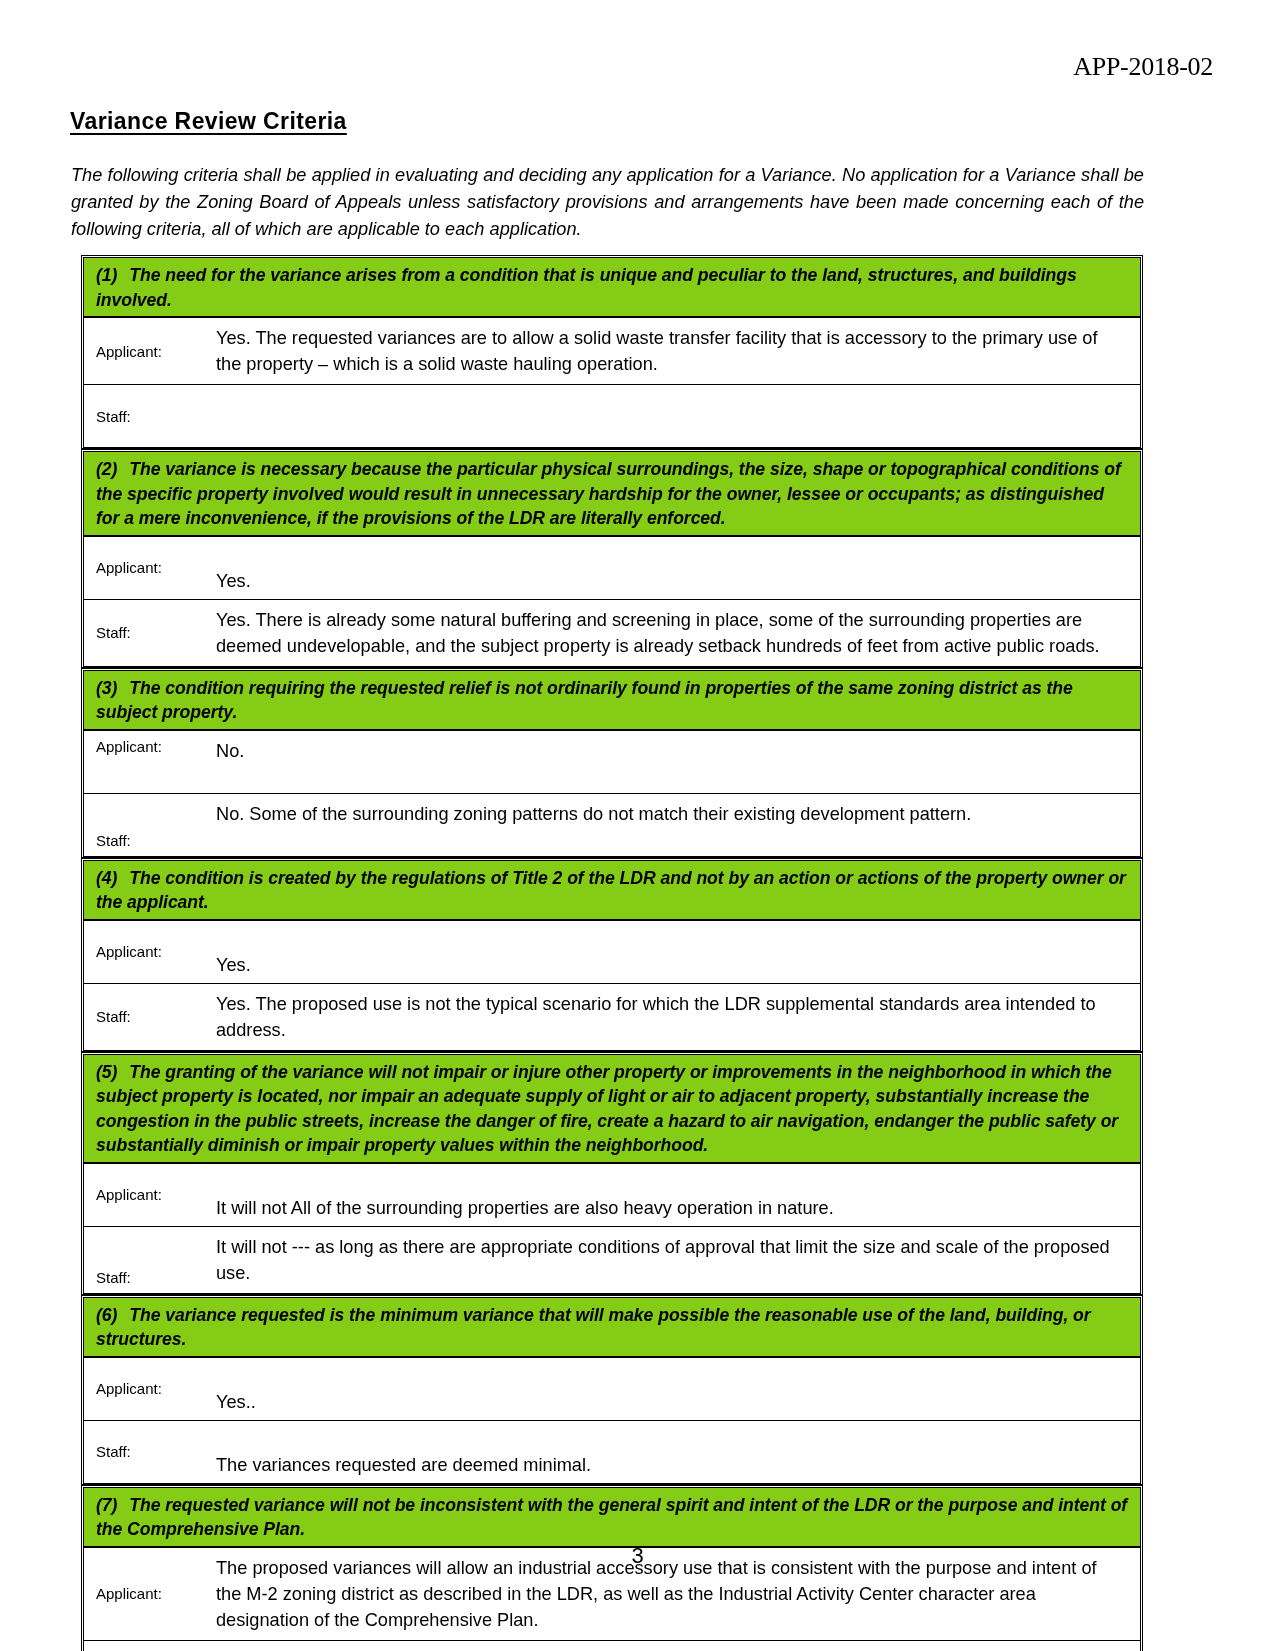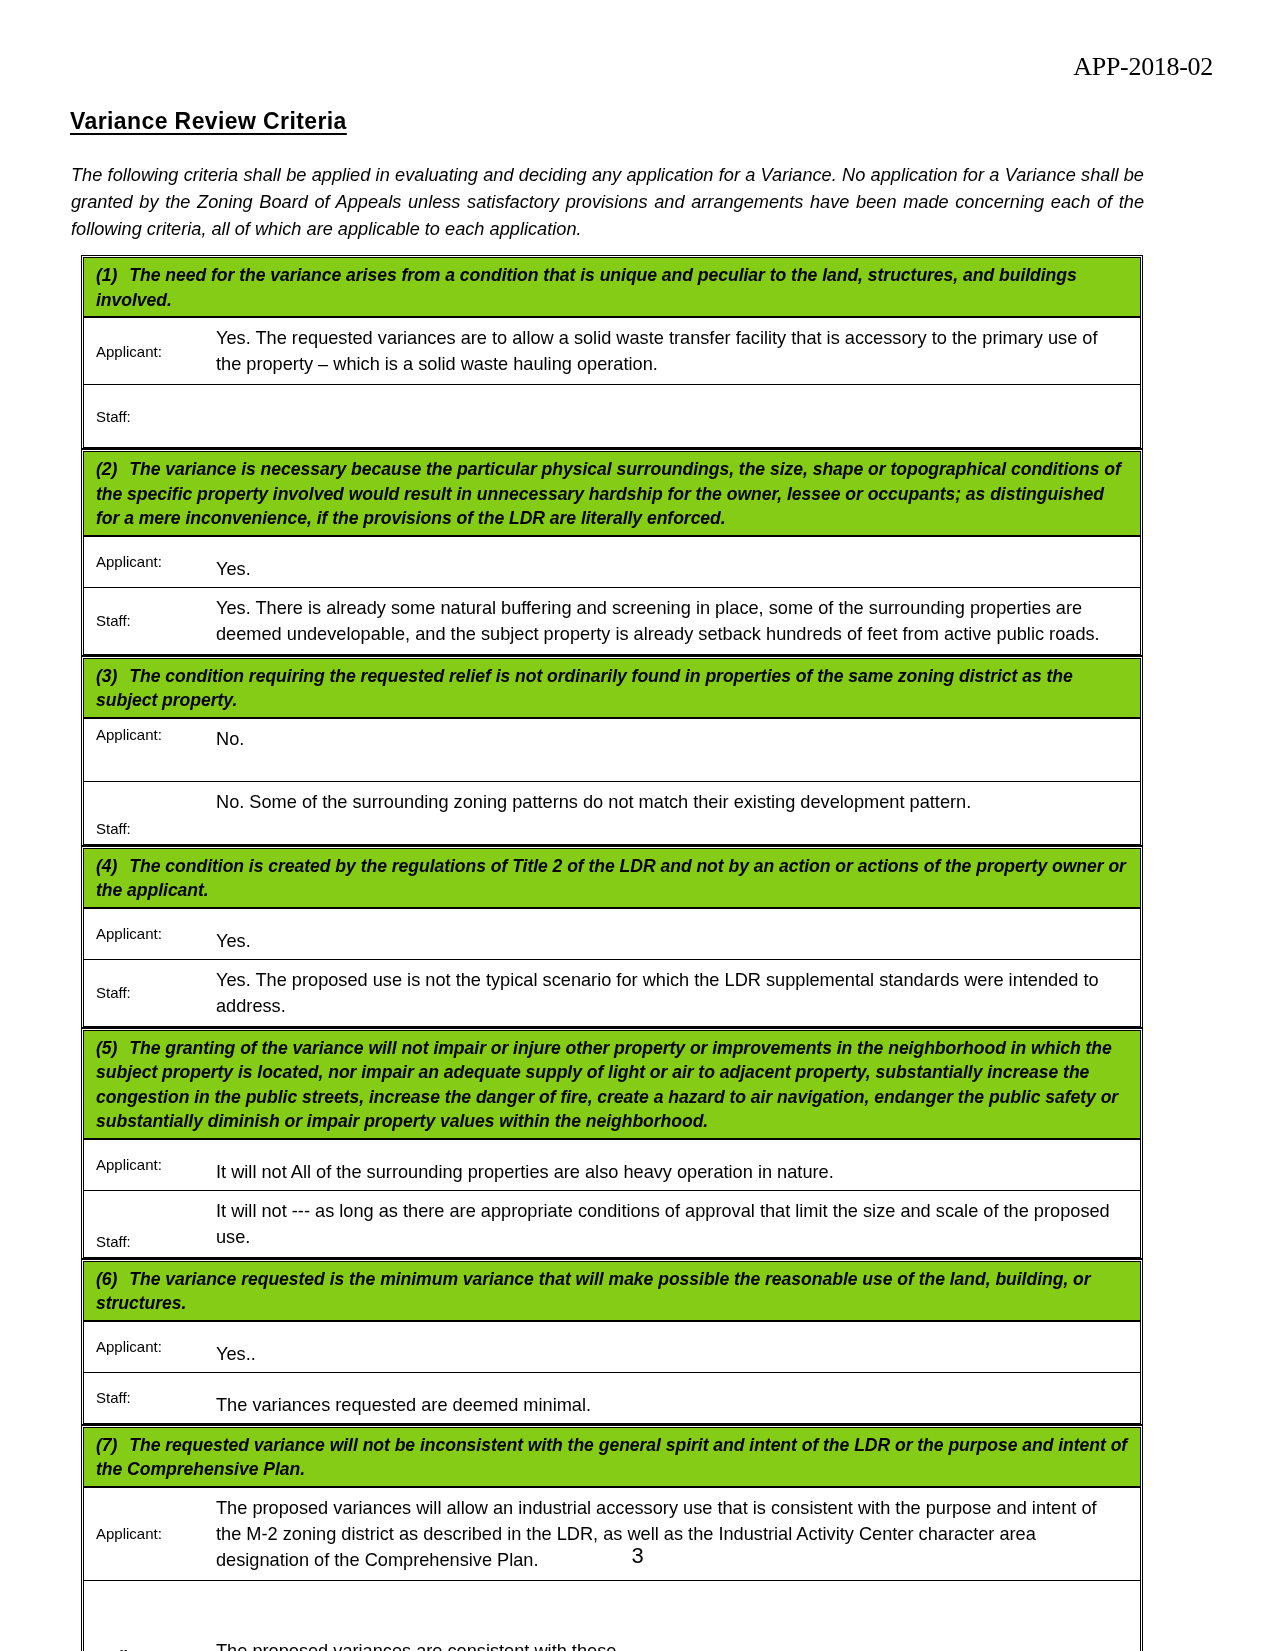--- a/index.html
+++ b/index.html
@@ -95,21 +95,21 @@
     box-sizing: border-box;
     align-self: center;
   }
   .resp-text {
     flex: 1 1 auto;
     font-size: 18.2px;
     line-height: 26px;
     padding: 7px 14px 7px 0;
     box-sizing: border-box;
   }
-  .resp-row.pad-sm .resp-text { padding-top: 19px; padding-bottom: 5px; }
+  .resp-row.pad-sm .resp-text { padding-top: 9px; padding-bottom: 5px; margin-top: 22px; }
   .resp-row.pad-lg { min-height: 62px; }
   .resp-row.pad-xl { min-height: 90px; }
   .align-bottom { align-self: flex-end; padding-bottom: 7px; }
   .align-top { align-self: flex-start; padding-top: 7px; }
   .page-number {
     position: absolute;
     left: 0;
     top: 1543px;
     width: 1275px;
     text-align: center;
@@ -173,21 +173,21 @@
     <div class="crit-block">
       <div class="crit-head">
         <span class="num">(4)</span><span>The condition is created by the regulations of Title 2 of the LDR and not by an action or actions of the property owner or the applicant.</span>
       </div>
       <div class="resp-row pad-sm">
         <div class="resp-label">Applicant:</div>
         <div class="resp-text">Yes.</div>
       </div>
       <div class="resp-row">
         <div class="resp-label">Staff:</div>
-        <div class="resp-text">Yes.  The proposed use is not the typical scenario for which the LDR supplemental standards were intended to address.</div>
+        <div class="resp-text">Yes.  The proposed use is not the typical scenario for which the LDR supplemental standards area intended to address.</div>
       </div>
     </div>
 
     <div class="crit-block">
       <div class="crit-head">
         <span class="num">(5)</span><span>The granting of the variance will not impair or injure other property or improvements in the neighborhood in which the subject property is located, nor impair an adequate supply of light or air to adjacent property, substantially increase the congestion in the public streets, increase the danger of fire, create a hazard to air navigation, endanger the public safety or substantially diminish or impair property values within the neighborhood.</span>
       </div>
       <div class="resp-row pad-sm">
         <div class="resp-label">Applicant:</div>
         <div class="resp-text">It will not  All of the surrounding properties are also heavy operation in nature.</div>

